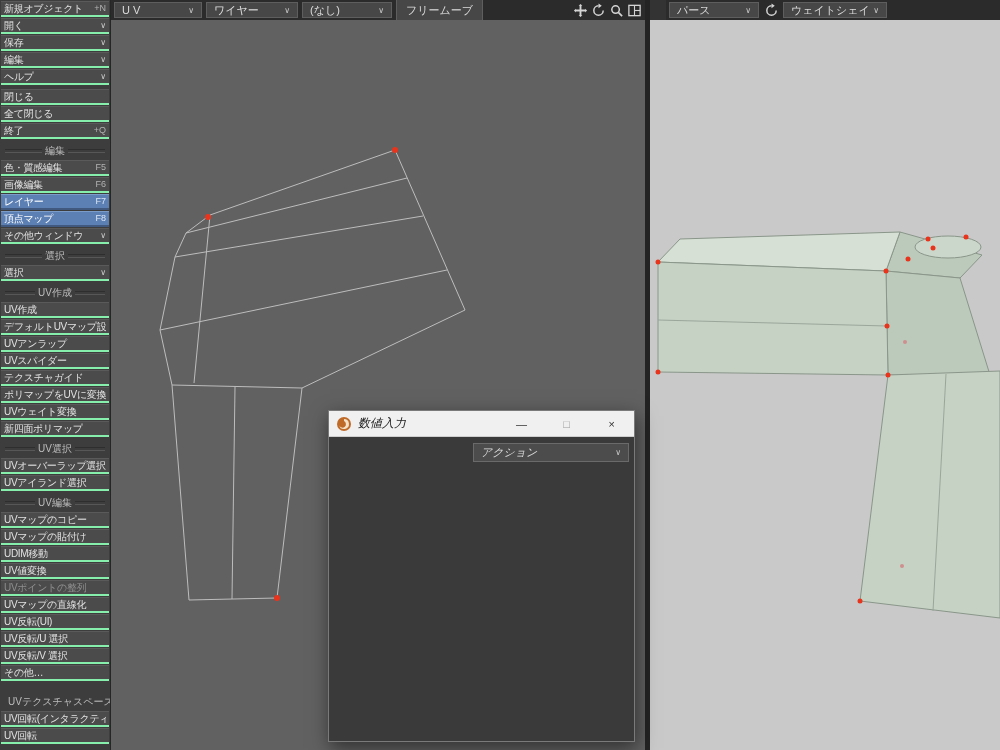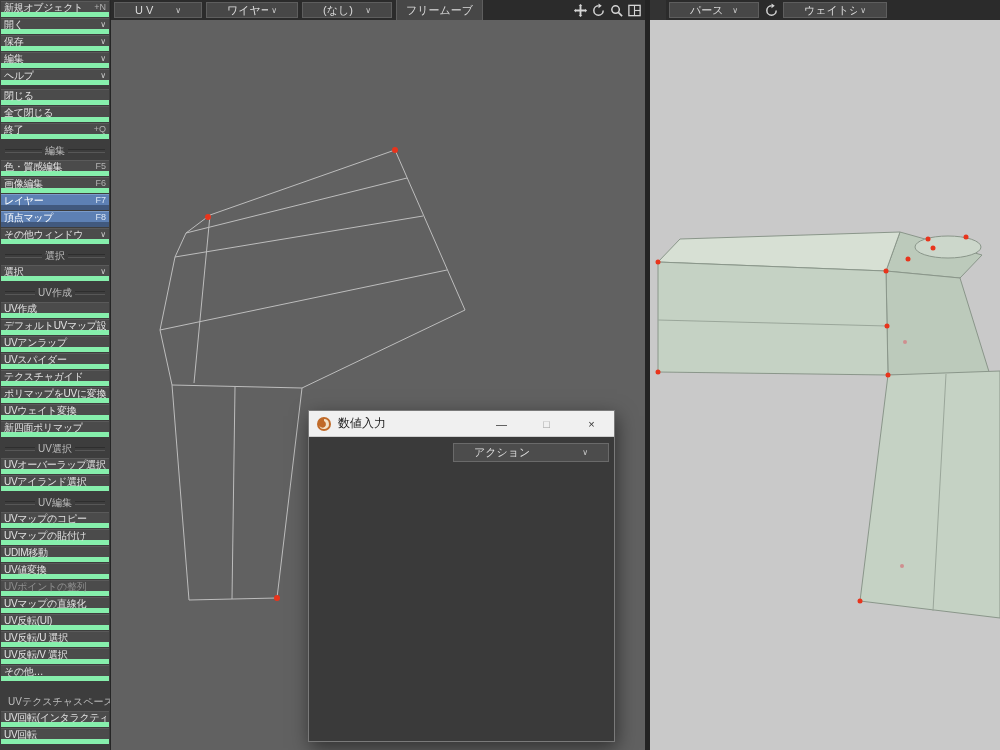--- a/index.html
+++ b/index.html
@@ -14,40 +14,40 @@
     --uv-line:#bdbdbd; --canvas-bg:#616161; --viewport-bg:#c9c9c9;
     --toolbar-bg:#2b2b2b; --sidebar-bg:#3d3d3d; --button-bg:#4b4b4b;
     --dialog-titlebar:#f0f0f0; --dialog-body:#3a3a3a;
   }
 
   
   .sidebar { position:absolute; left:0; top:0; width:111px; height:750px;
     background:var(--sidebar-bg); border-right:1px solid #262626; padding:1px; overflow:hidden; }
   .sb-btn { height:16px; margin-bottom:1px; background:var(--button-bg);
     color:#e2e2e2; font-size:10px; line-height:15px; display:flex; align-items:center;
-    padding:0 3px; border-top:1px solid #5a5a5a; border-bottom:5px solid #86efac; }
+    padding:0 3px; border-top:1px solid #5a5a5a; border-bottom:2px solid #86efac; }
   .sb-btn .lbl { flex:1; white-space:nowrap; overflow:hidden; letter-spacing:-0.3px; }
   .sb-btn .accel { color:#b2b2b2; font-size:9px; margin-left:2px; }
   .sb-btn .chev { color:#cccccc; font-size:8px; margin-left:2px; }
   .sb-btn.active { background:var(--accent-blue); color:#ffffff; border-top-color:#7b9bc9; border-bottom-color:#41597e; }
   .sb-btn.active .accel { color:#dbe6f6; }
   .sb-btn.disabled { color:#8f8f8f; }
   .sb-gap3 { height:3px; } .sb-gap8 { height:8px; }
   .sb-header { display:flex; align-items:center; height:12px; margin:6px 1px 3px; }
   .sb-header::before,.sb-header::after { content:""; flex:1; height:2px;
     border-top:1px solid #2e2e2e; border-bottom:1px solid #575757; margin:0 3px; }
   .sb-header span { color:#bdbdbd; font-size:10px; white-space:nowrap; }
 
   
   .toolbar { position:absolute; top:0; height:20px; background:var(--toolbar-bg);
     display:flex; align-items:center; gap:4px; padding:0 3px; }
   .tb-left { left:111px; width:534px; }
   .tb-right { left:666px; width:350px; }
   .dd { height:16px; background:#474747; border:1px solid #5e5e5e;
-    color:#dcdcdc; font-size:11px; display:flex; align-items:center; padding:0 20px; }
+    color:#dcdcdc; font-size:11px; display:flex; align-items:center; padding:0 7px; }
   .dd .dd-label { flex:1; white-space:nowrap; overflow:hidden; }
   .dd .chev { color:#c8c8c8; font-size:8px; margin-left:3px; }
   .dd-mode{width:88px}.dd-wire{width:92px}.dd-tex{width:90px}
   .dd-proj{width:90px}.dd-shade{width:104px}
   .tb-btn { height:16px; background:#474747; border:1px solid #5e5e5e;
     color:#dcdcdc; font-size:11px; display:flex; align-items:center; padding:12px 9px; white-space:nowrap; }
   .tb-icons { margin-left:auto; display:flex; gap:2px; }
   .icon16 { width:16px; height:16px; display:flex; align-items:center; justify-content:center; }
 
   
@@ -58,23 +58,23 @@
   .uvlines polygon, .uvlines line { fill:none; stroke:var(--uv-line); stroke-width:1; }
   .uvverts circle { fill:var(--vertex-red); }
   .mface { fill:var(--model-face); stroke:var(--model-edge); stroke-width:1; }
   .mtop  { fill:var(--model-top);  stroke:var(--model-edge); stroke-width:1; }
   .mside { fill:var(--model-side); stroke:var(--model-edge); stroke-width:1; }
   .medge { stroke:#9aa69a; stroke-width:1; }
   .mvert circle { fill:var(--vertex-red); }
   .mpink circle { fill:var(--pink-dot); }
 
   
-  .dialog { position:absolute; left:308px; top:410px; width:307px; height:332px;
+  .dialog { position:absolute; left:328px; top:410px; width:307px; height:332px;
     background:var(--dialog-body); border:1px solid #7a7a7a;
-    box-shadow:2px 6px 18px rgba(0,0,0,0.5); z-index:10; }
+    box-shadow:2px 6px 18px rgba(0,0,0,0.5); z-index:10;font-style:italic; }
   .dialog-titlebar { height:26px; background:var(--dialog-titlebar);
     border-bottom:1px solid #cfcfcf; display:flex; align-items:center; }
   .dlg-icon { width:16px; height:16px; margin-left:7px; display:flex; align-items:center; }
   .dialog-title { font-size:12px; color:#1a1a1a; margin-left:6px; flex:1; white-space:nowrap; }
   .win-btn { width:45px; height:26px; display:flex; align-items:center; justify-content:center;
     color:#333; font-size:11px; }
   .win-btn.dim { color:#9a9a9a; }
   .dialog-body { position:relative; height:304px; }
   .dd-action { position:absolute; right:5px; top:6px; width:156px; height:19px;
     background:#4c4c4c; border:1px solid #6a6a6a; }

